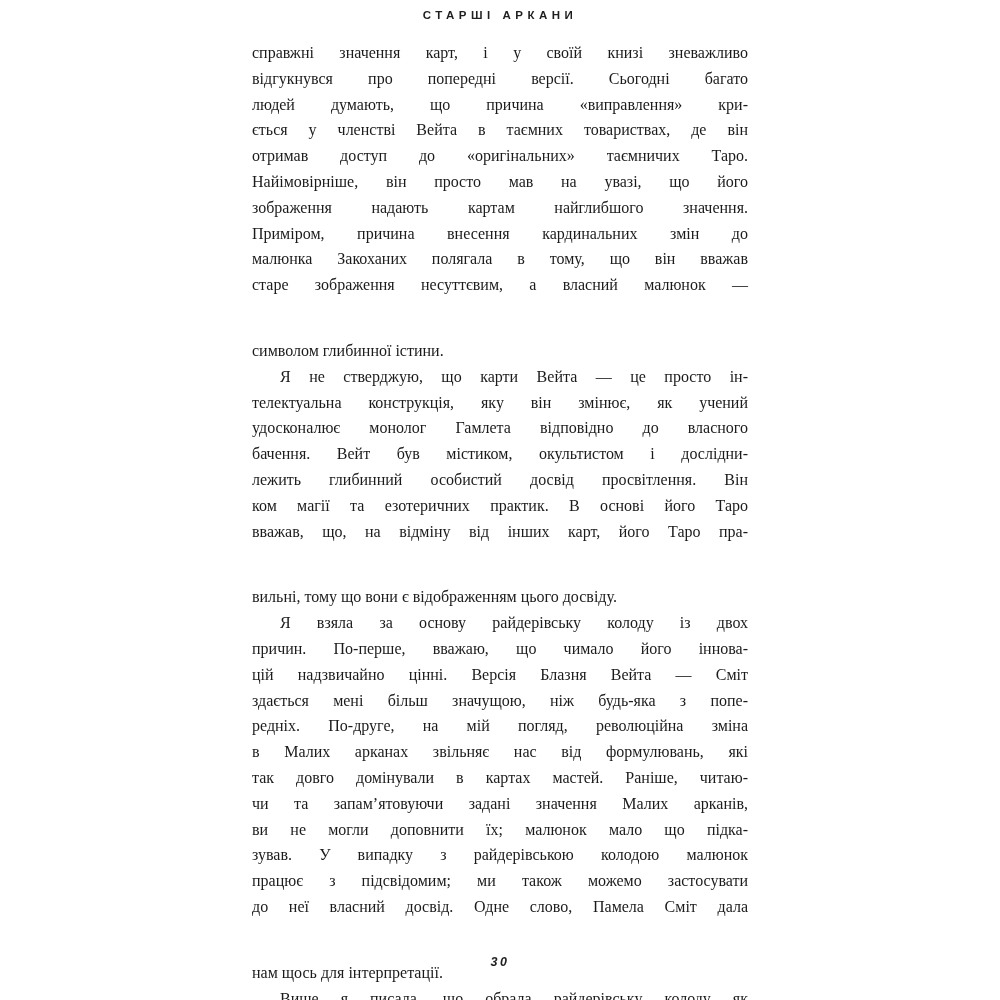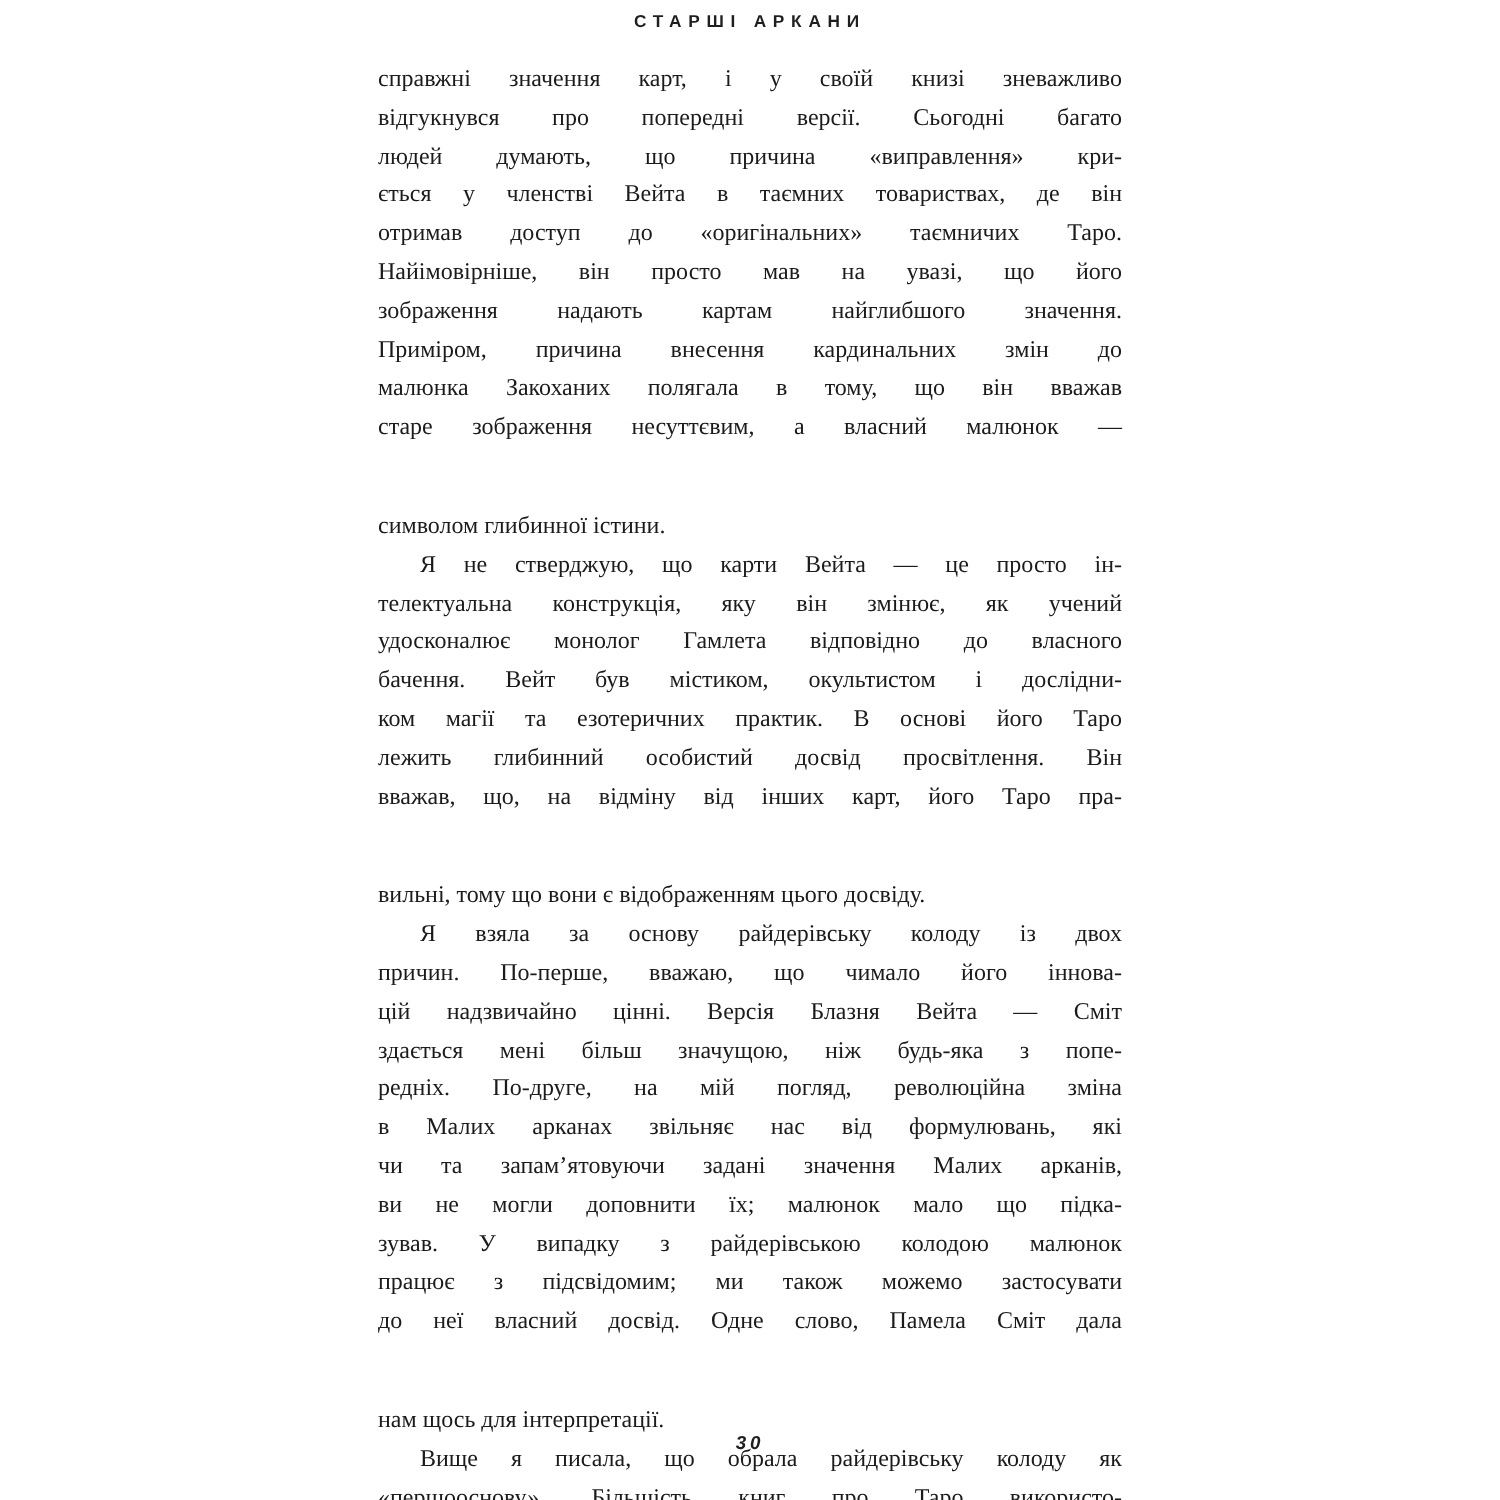--- a/index.html
+++ b/index.html
@@ -77,30 +77,31 @@
       <div class="text-line">Найімовірніше, він просто мав на увазі, що його</div>
       <div class="text-line">зображення надають картам найглибшого значення.</div>
       <div class="text-line">Приміром, причина внесення кардинальних змін до</div>
       <div class="text-line">малюнка Закоханих полягала в тому, що він вважав</div>
       <div class="text-line">старе зображення несуттєвим, а власний малюнок —</div>
       <div class="text-line para-end">символом глибинної істини.</div>
       <div class="text-line indent">Я не стверджую, що карти Вейта — це просто ін-</div>
       <div class="text-line">телектуальна конструкція, яку він змінює, як учений</div>
       <div class="text-line">удосконалює монолог Гамлета відповідно до власного</div>
       <div class="text-line">бачення. Вейт був містиком, окультистом і дослідни-</div>
+      <div class="text-line">лежить глибинний особистий досвід просвітлення. Він</div>
       <div class="text-line">ком магії та езотеричних практик. В основі його Таро</div>
-      <div class="text-line">лежить глибинний особистий досвід просвітлення. Він</div>
       <div class="text-line">вважав, що, на відміну від інших карт, його Таро пра-</div>
       <div class="text-line para-end">вильні, тому що вони є відображенням цього досвіду.</div>
       <div class="text-line indent">Я взяла за основу райдерівську колоду із двох</div>
       <div class="text-line">причин. По-перше, вважаю, що чимало його іннова-</div>
       <div class="text-line">цій надзвичайно цінні. Версія Блазня Вейта — Сміт</div>
       <div class="text-line">здається мені більш значущою, ніж будь-яка з попе-</div>
       <div class="text-line">редніх. По-друге, на мій погляд, революційна зміна</div>
       <div class="text-line">в Малих арканах звільняє нас від формулювань, які</div>
+      <div class="text-line">так довго домінували в картах мастей. Раніше, читаю-</div>
       <div class="text-line">чи та запам’ятовуючи задані значення Малих арканів,</div>
       <div class="text-line">ви не могли доповнити їх; малюнок мало що підка-</div>
       <div class="text-line">зував. У випадку з райдерівською колодою малюнок</div>
       <div class="text-line">працює з підсвідомим; ми також можемо застосувати</div>
       <div class="text-line">до неї власний досвід. Одне слово, Памела Сміт дала</div>
       <div class="text-line para-end">нам щось для інтерпретації.</div>
       <div class="text-line indent">Вище я писала, що обрала райдерівську колоду як</div>
       <div class="text-line">«першооснову». Більшість книг про Таро використо-</div>
     </div>
 

